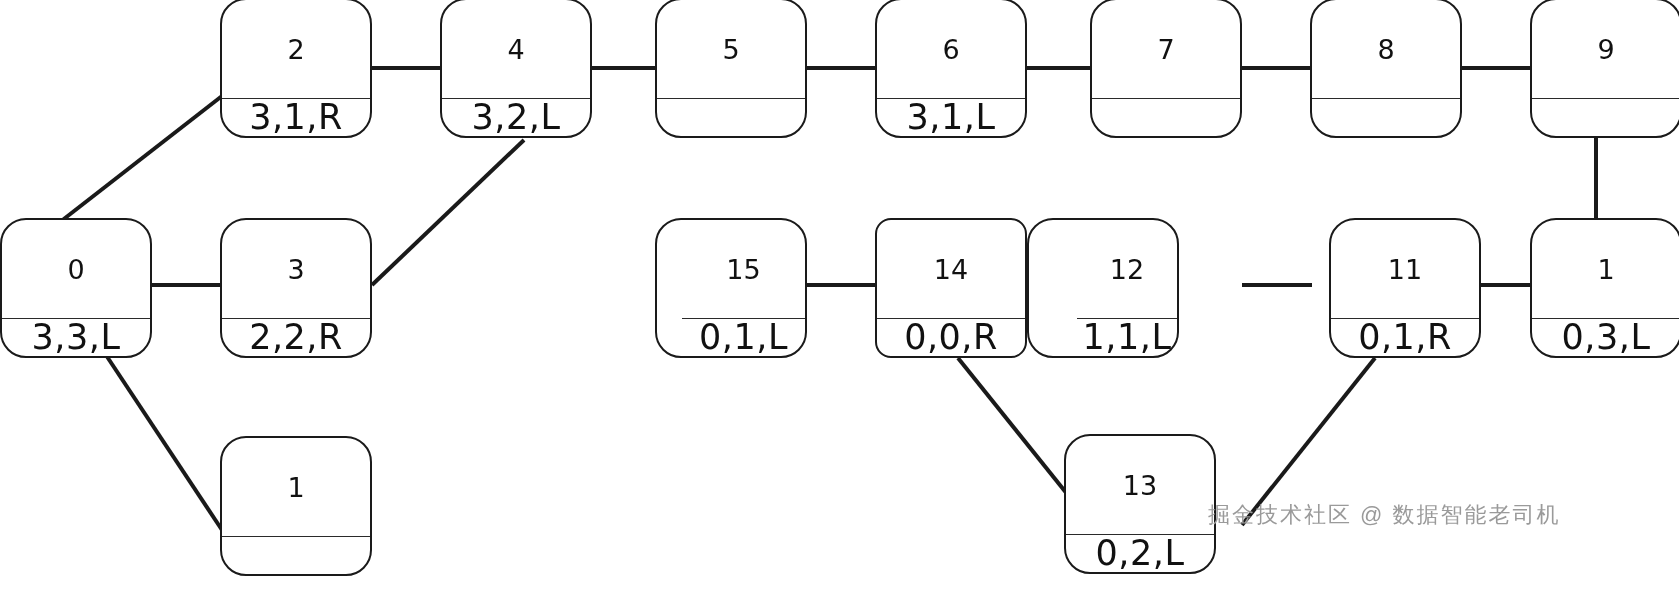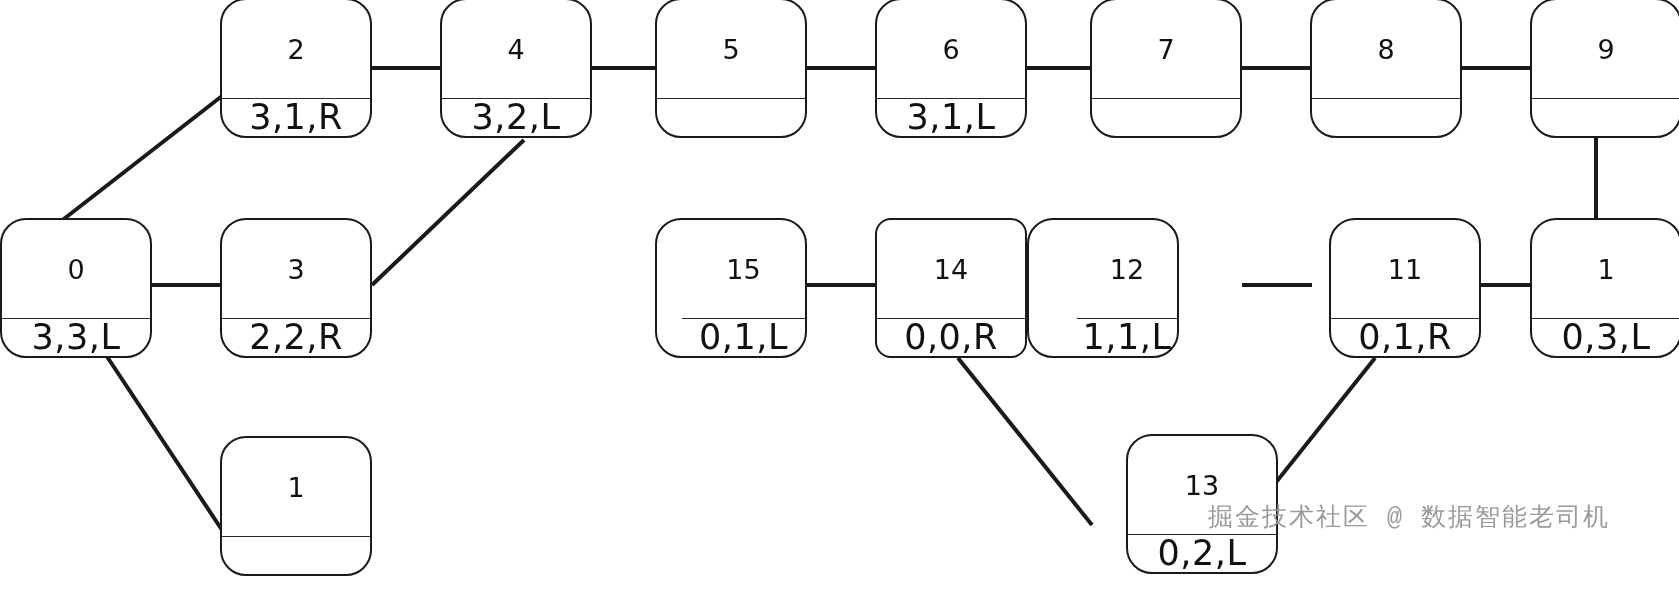--- a/index.html
+++ b/index.html
@@ -57,26 +57,26 @@
     align-items: center;
     justify-content: center;
     font-size: 35px;
     color: #111111;
     letter-spacing: 0.5px;
     line-height: 1;
     box-sizing: border-box;
   }
   .watermark {
     position: absolute;
-    font-size: 25px;
+    font-size: 22px;
     color: #9a9a9a;
     letter-spacing: 2px;
     white-space: nowrap;
     z-index: 9;
-    font-family: Liberation Mono, monospace;
+    font-family: Liberation Sans, sans-serif;
   }
 </style>
 </head>
 <body>
 
 <div id="canvas">
 
   <svg id="edge-layer" viewBox="0 0 1679 590" preserveAspectRatio="none" xmlns="http://www.w3.org/2000/svg">
       <line x1="60" y1="222" x2="222" y2="96" stroke="#1a1a1a" stroke-width="4" stroke-linecap="butt"></line>
       <line x1="152" y1="285" x2="222" y2="285" stroke="#1a1a1a" stroke-width="4" stroke-linecap="butt"></line>
@@ -151,21 +151,21 @@
       <div class="node" style="left: 1286px; top: 218px; margin-left: 43px;">
         <div class="node-id">11</div>
         <div class="node-sep"></div>
         <div class="node-label">0,1,R</div>
       </div>
       <div class="node" style="left: 1027px; top: 218px; padding-left: 48px;">
         <div class="node-id">12</div>
         <div class="node-sep"></div>
         <div class="node-label">1,1,L</div>
       </div>
-      <div class="node" style="left: 1126px; top: 434px;">
+      <div class="node" style="left: 1064px; top: 434px;">
         <div class="node-id">13</div>
         <div class="node-sep"></div>
         <div class="node-label">0,2,L</div>
       </div>
       <div class="node" style="left: 875px; top: 218px; border-radius: 16px;">
         <div class="node-id">14</div>
         <div class="node-sep"></div>
         <div class="node-label">0,0,R</div>
       </div>
       <div class="node" style="left: 655px; top: 218px; padding-left: 25px;">

